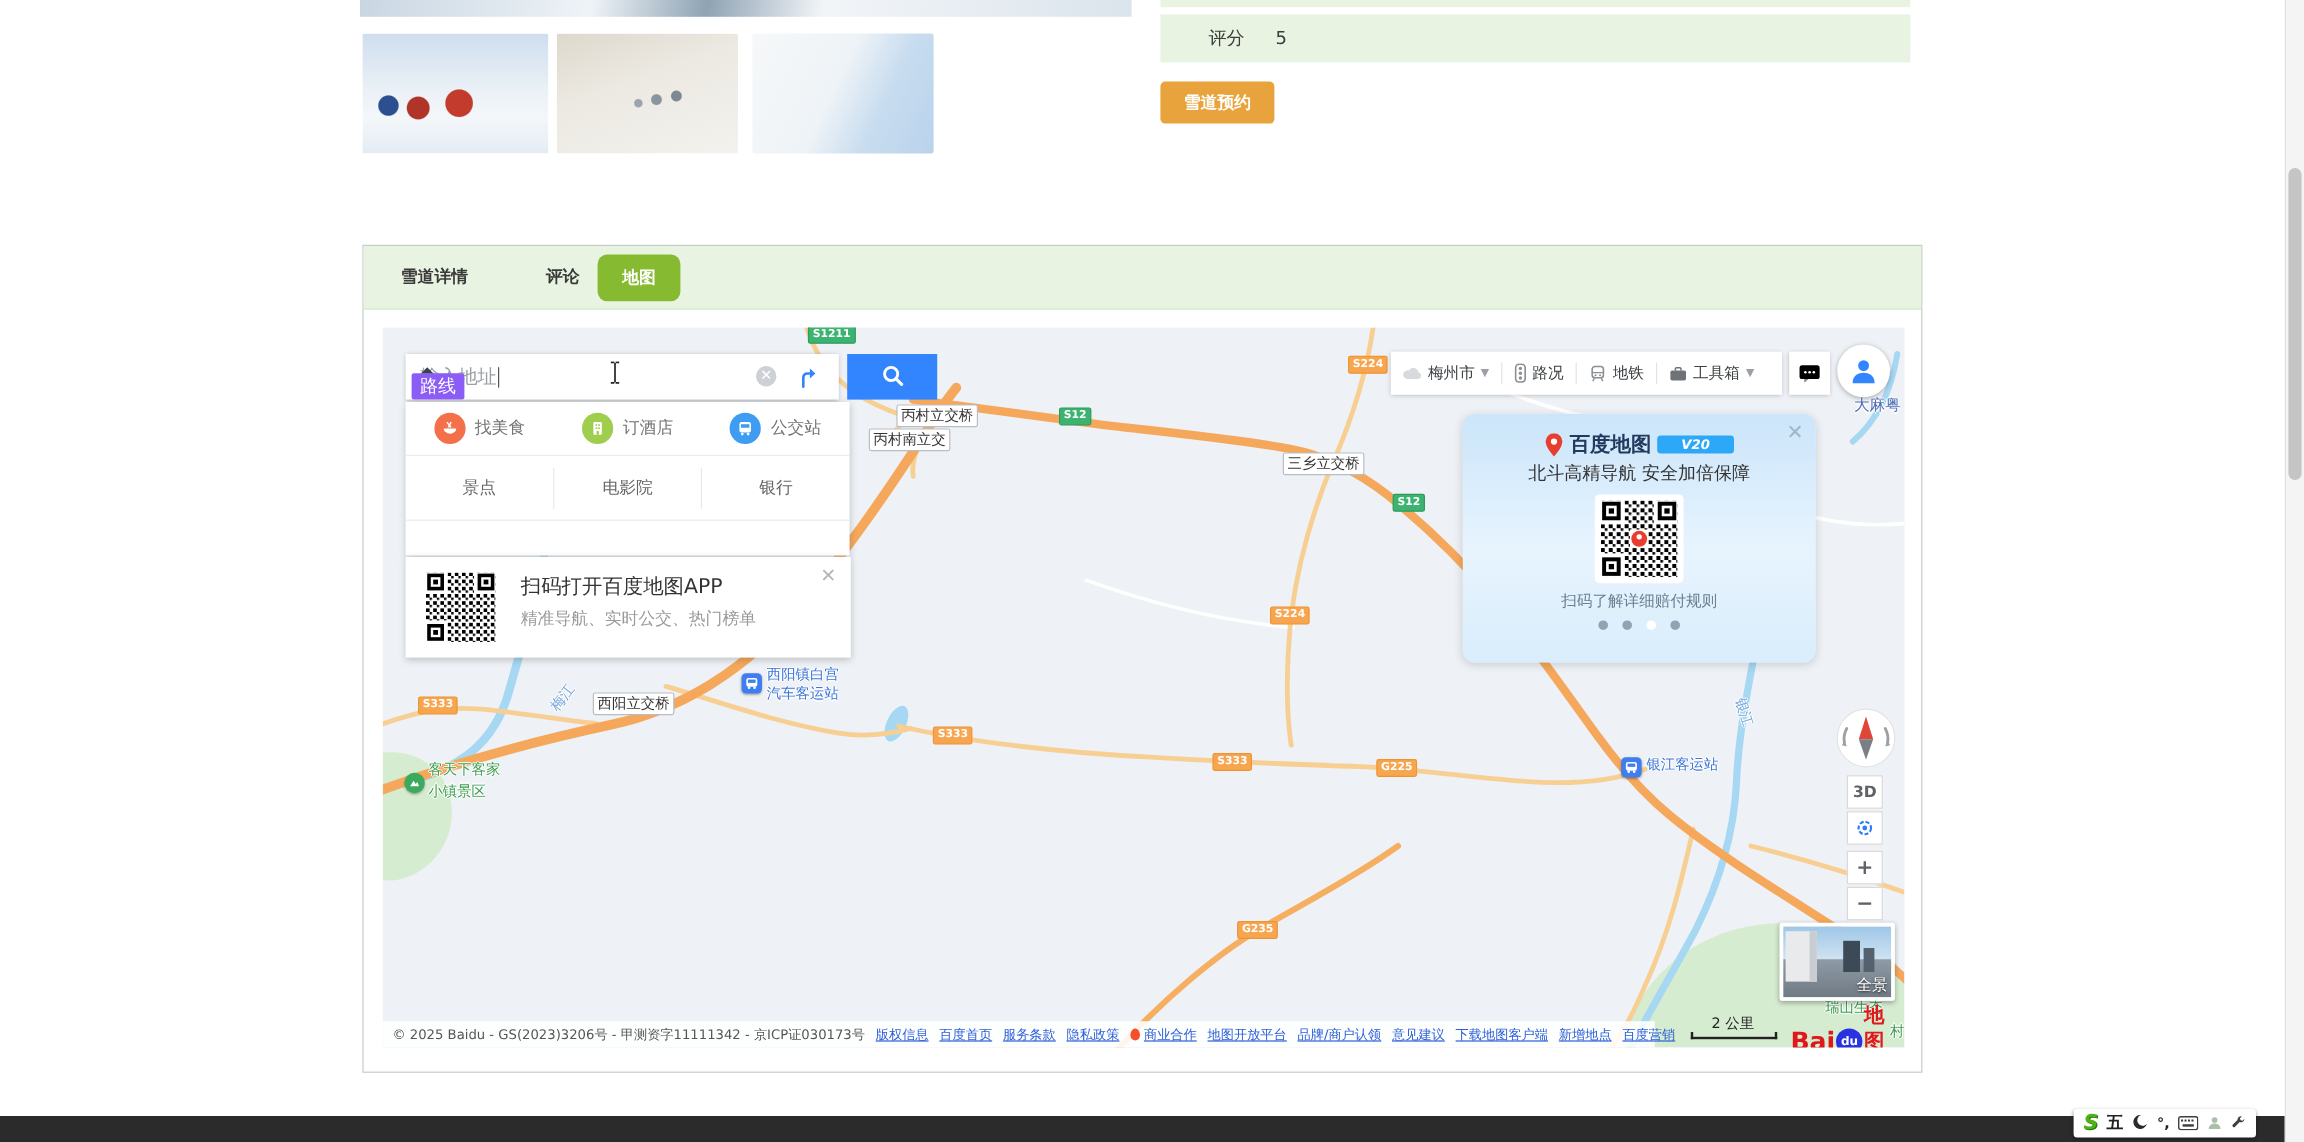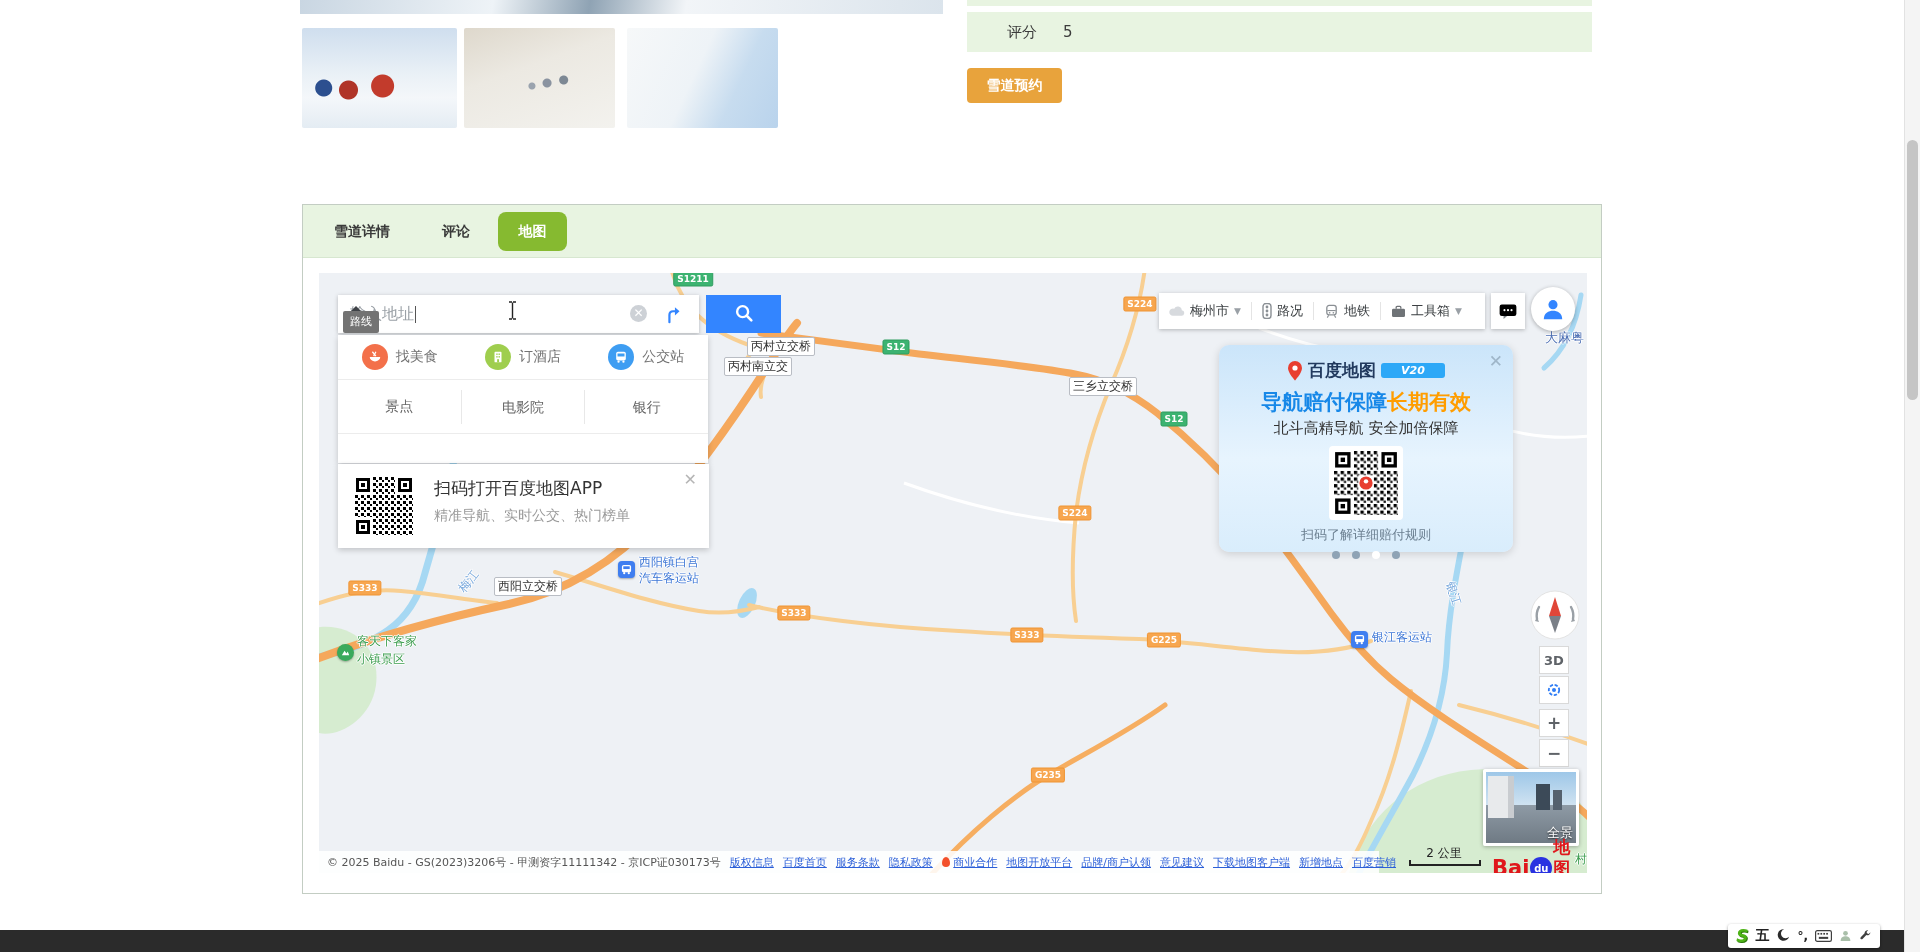--- a/index.html
+++ b/index.html
@@ -69,21 +69,21 @@
     box-shadow:0 1px 4px rgba(0,0,0,.25);display:flex;align-items:center;box-sizing:border-box;
     padding-left:12px;}
   .s-input .ph{font-size:16px;color:#9aa0a6;}
   .caret{display:inline-block;width:1px;height:17px;background:#555;margin-left:1px;
     vertical-align:-3px;}
   .clear-x{position:absolute;right:52px;top:10px;width:17px;height:17px;border-radius:50%;
     background:#cdd1d6;color:#fff;font-size:12px;line-height:17px;text-align:center;cursor:pointer;}
   .route-ic{position:absolute;right:14px;top:8px;cursor:pointer;}
   .s-btn{left:387px;top:22px;width:75px;height:38px;background:#3385ff;border:none;
     cursor:pointer;display:flex;align-items:center;justify-content:center;}
-  .tooltip{left:24px;top:38px;background:#737373;color:#fff;font-size:11px;line-height:22px;
+  .tooltip{left:24px;top:38px;background:#8b5cf6;color:#fff;font-size:15px;line-height:22px;
     padding:0 7px;border-radius:2px;z-index:6;}
   .tooltip:before{content:"";position:absolute;top:-5px;left:8px;border:5px solid transparent;
     border-bottom-color:#3f4247;border-top:none;}
   .ibeam{left:188px;top:28px;z-index:5;}
   
   .dd{left:19px;top:62px;width:370px;height:128px;background:#fff;
     box-shadow:0 2px 6px rgba(0,0,0,.2);z-index:4;}
   .dd-row1{display:flex;height:44px;align-items:center;border-bottom:1px solid #ececec;}
   .dd-item{flex:1;display:flex;align-items:center;justify-content:center;gap:8px;
     font-size:14px;color:#737373;cursor:pointer;}
@@ -132,21 +132,21 @@
   .ad .cap{margin-top:6px;font-size:13px;color:#6b7f90;}
   .ad .dots{margin-top:7px;display:flex;justify-content:center;gap:12px;}
   .ad .dot{width:8px;height:8px;border-radius:50%;background:#8fa3b5;cursor:pointer;}
   .ad .dot.on{background:#fff;}
   
   .ctl{left:1220px;width:30px;height:28px;background:#fff;border:1px solid #d9d9d9;
     box-sizing:border-box;display:flex;align-items:center;justify-content:center;
     font-size:13px;font-weight:700;color:#5f6368;cursor:pointer;z-index:3;}
   .compass{left:1210px;top:316px;z-index:3;cursor:pointer;}
   
-  .pano{left:1164px;top:496px;width:96px;height:77px;border:3px solid #fff;border-radius:2px;
+  .pano{left:1164px;top:496px;width:96px;height:65px;border:3px solid #fff;border-radius:2px;
     box-shadow:0 1px 4px rgba(0,0,0,.3);box-sizing:border-box;cursor:pointer;z-index:3;
     background:linear-gradient(180deg,#9ec7e8 0%,#cfe2f1 46%,#8e9aa5 47%,#6f7a84 100%);overflow:hidden;}
   .pano .b1{position:absolute;left:2px;top:4px;width:26px;height:42px;background:#e8eaec;
     box-shadow:inset -6px 0 #c9ccd0;}
   .pano .b2{position:absolute;right:26px;top:12px;width:14px;height:26px;background:#3c4a58;}
   .pano .b3{position:absolute;right:14px;top:18px;width:9px;height:20px;background:#55616e;}
   .pano .cap{position:absolute;right:3px;bottom:1px;color:#fff;font-size:13px;
     text-shadow:0 1px 2px rgba(0,0,0,.8);}
   
   .scale-txt{left:1085px;top:572px;width:80px;text-align:center;font-size:12px;color:#222;z-index:3;}
@@ -189,21 +189,21 @@
 <div class="abs green-sliver"></div>
 <div class="abs rating-bar">
   <span class="lab">评分</span>
   <span class="val">5</span>
 </div>
 <button class="abs reserve">雪道预约</button>
 
 <div class="abs card">
   <div class="tabbar">
     <span class="tab" style="left:31px;">雪道详情</span>
-    <span class="tab" style="left:139px;">评论</span>
+    <span class="tab" style="left:152px;">评论</span>
     <button class="tab-btn">地图</button>
   </div>
 
   <div class="map">
 
     <svg class="roads" width="1268" height="600" viewBox="0 0 1268 600">
       <path d="M1030,600 C1045,545 1090,503 1152,497 C1214,491 1256,512 1268,542 L1268,600 Z" fill="#d6ecd0"></path>
       <path d="M-5,355 C30,348 62,372 57,412 C52,450 12,468 -5,458 Z" fill="#d6ecd0"></path>
       <path d="M152,90 C140,180 118,260 106,300 C93,352 58,372 -5,385" fill="none" stroke="#a6d8f3" stroke-width="7" stroke-linecap="round"></path>
       <path d="M1152,225 C1142,280 1130,330 1128,380 C1126,420 1114,462 1094,502 C1078,532 1058,565 1040,600" fill="none" stroke="#a6d8f3" stroke-width="6" stroke-linecap="round"></path>
@@ -438,23 +438,20 @@
     <div class="abs ad">
       <span class="x">✕</span>
       <div class="brandrow">
         <svg width="16" height="20" viewBox="0 0 16 20">
             <path d="M8,0 a7,7 0 0 1 7,7 c0,5 -7,12.5 -7,12.5 S1,12 1,7 a7,7 0 0 1 7,-7 Z" fill="#e83e30"></path>
             <circle cx="8" cy="7" r="2.6" fill="#fff"></circle>
           </svg>
         <span class="brand">百度地图</span>
         <span class="vbadge">V20</span>
       </div>
-      <div class="hl">
-        <span class="b">导航赔付保障</span><span class="o">长期有效</span>
-      </div>
       <div class="sl">北斗高精导航 安全加倍保障</div>
       <div class="qrbox">
         <svg class="qr" width="64" height="64" viewBox="0 0 58 58">
           <rect width="58" height="58" fill="url(#q1)"></rect>
           <g fill="#fff">
               <rect width="18" height="18"></rect>
               <rect x="40" width="18" height="18"></rect>
               <rect y="40" width="18" height="18"></rect>
               <rect x="22" y="22" width="14" height="14"></rect>
             </g>

